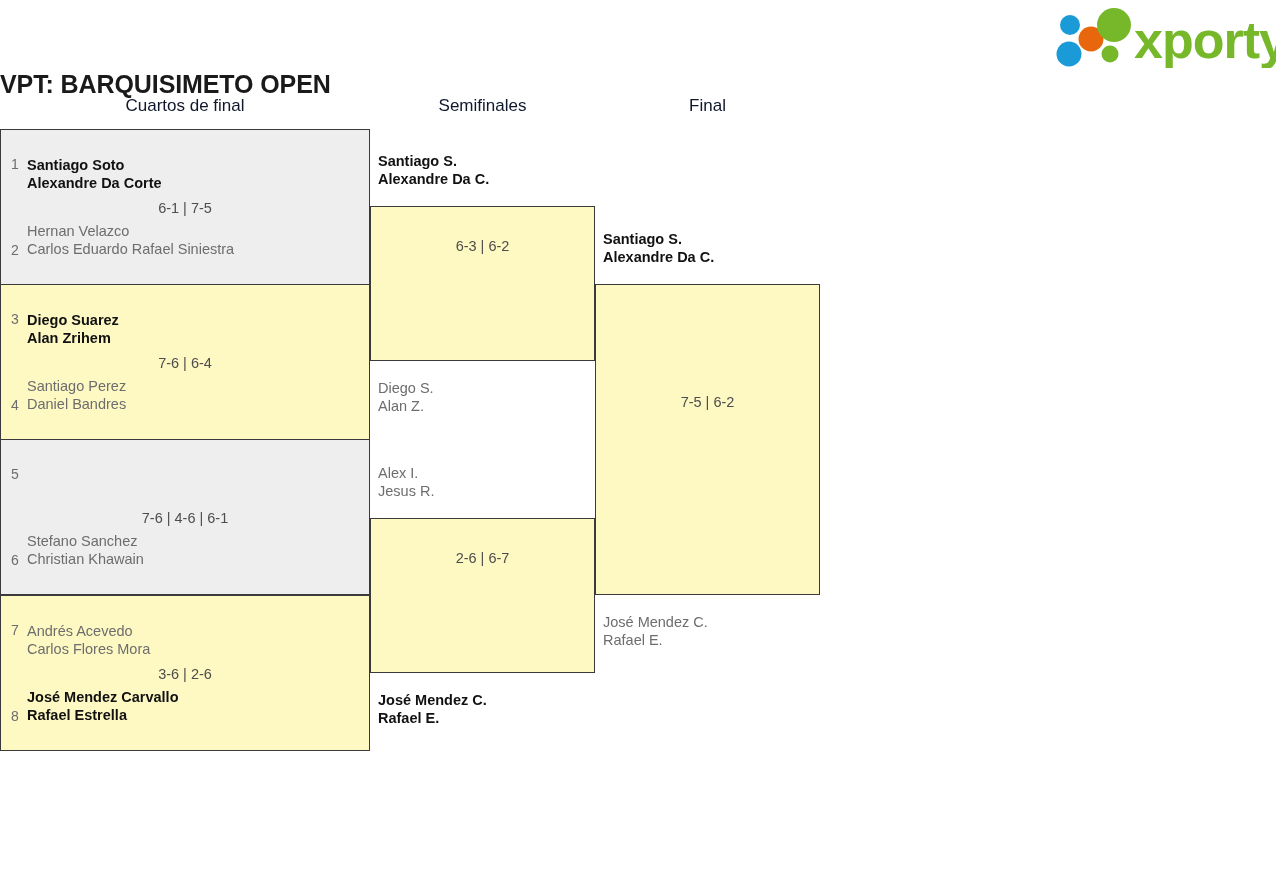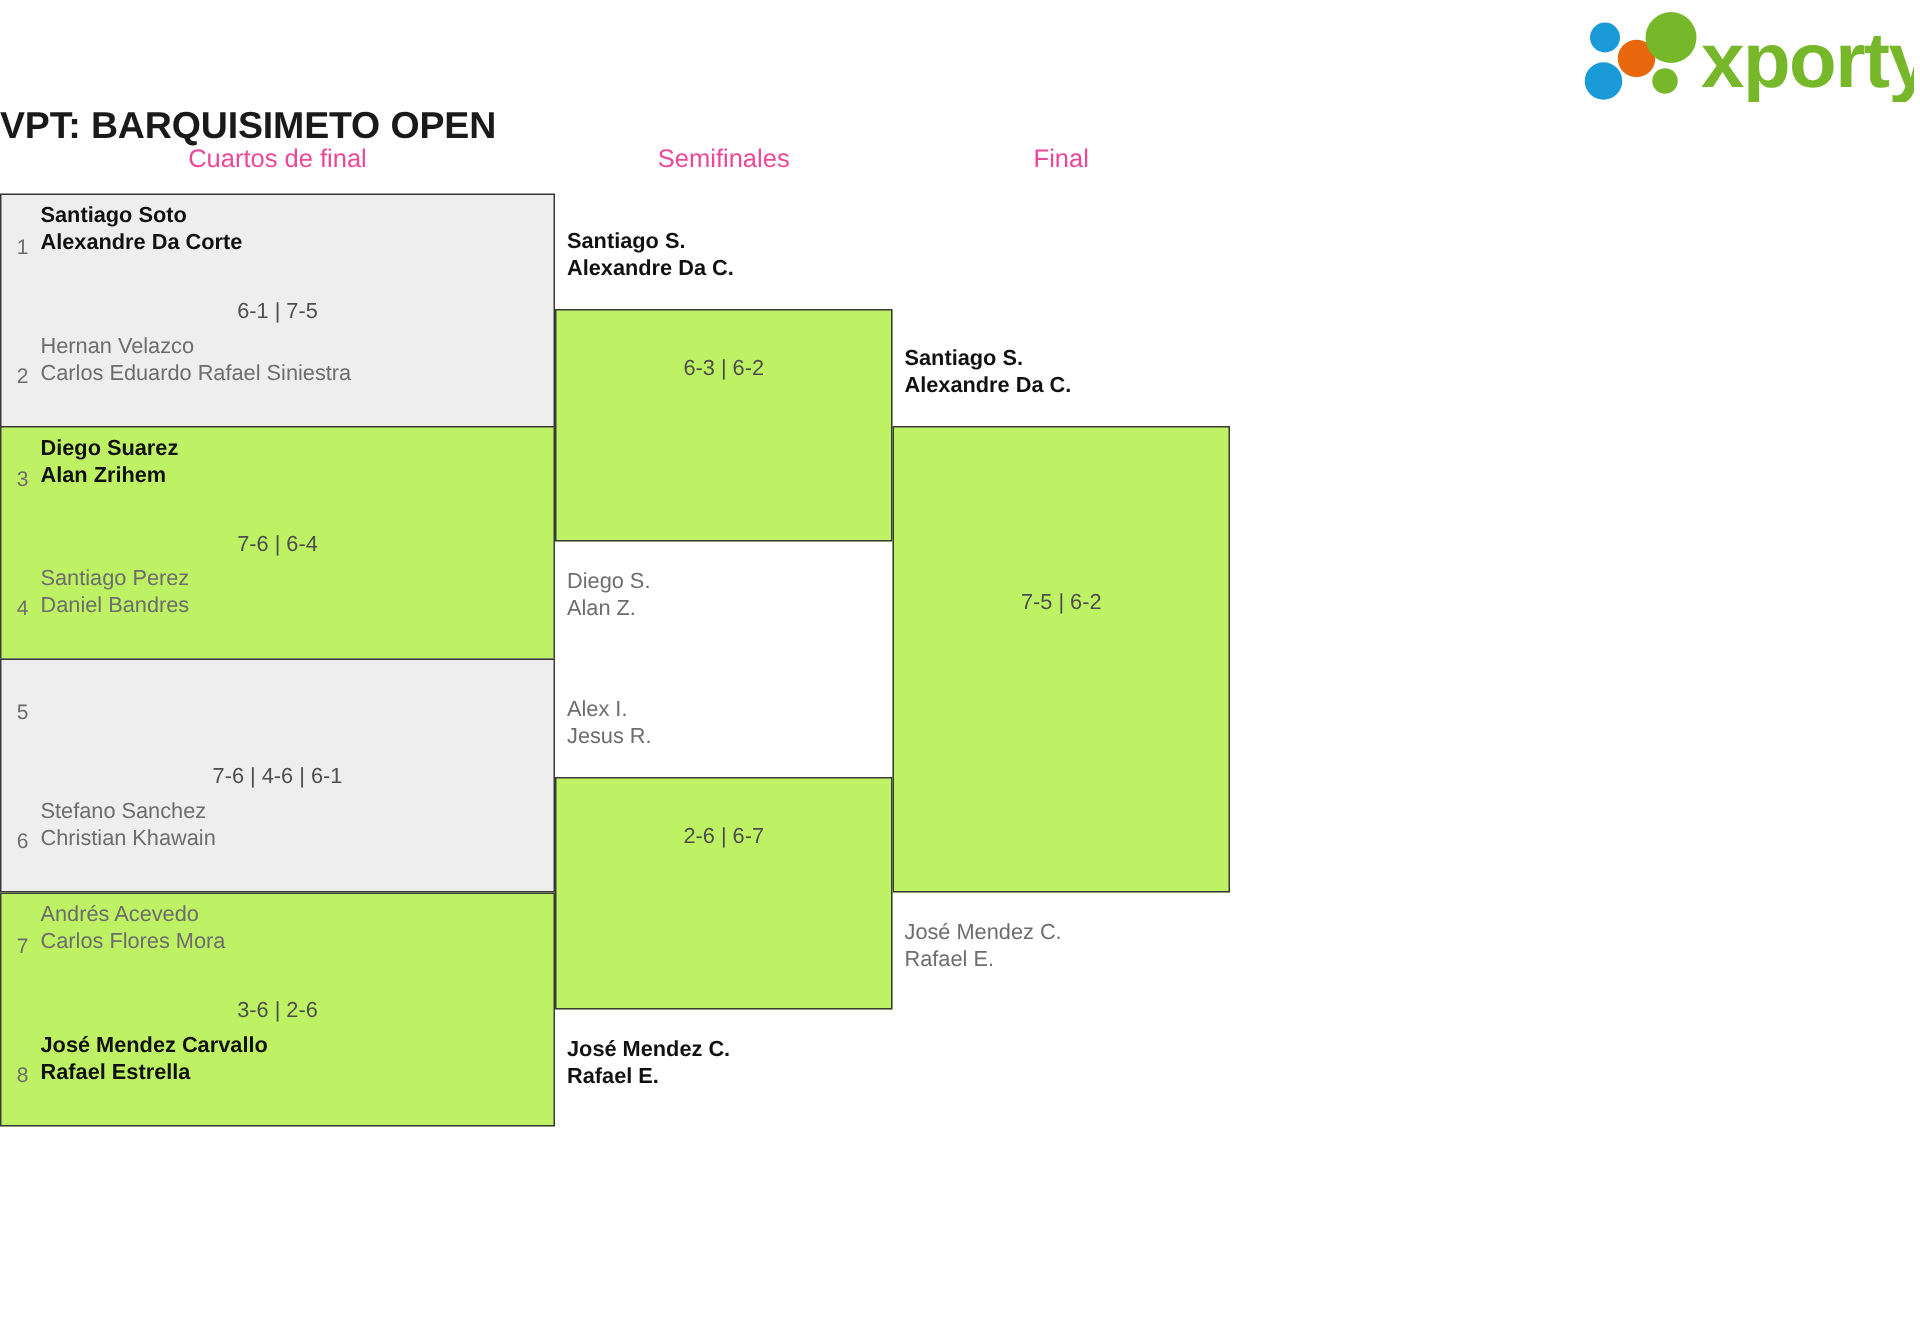--- a/index.html
+++ b/index.html
@@ -44,21 +44,21 @@
     width: 224px;
     height: 62px;
   }
   #logo svg { display: block; }
 
   
   .round-header {
     position: absolute;
     font-size: 17px;
     font-weight: 400;
-    color: #ec4899;
+    color: #0f172a;
     text-align: center;
     white-space: nowrap;
   }
   #round-header-qf { left: 0px;   top: 96px; width: 370px; }
   #round-header-sf { left: 370px; top: 96px; width: 225px; }
   #round-header-f  { left: 595px; top: 96px; width: 225px; }
 
   
   #bracket {
     position: absolute;
@@ -66,21 +66,21 @@
     top: 0;
     width: 1280px;
     height: 883px;
   }
 
   
   .match {
     position: absolute;
     box-sizing: border-box;
     border: 1px solid #3a3a3a;
-    background: #bef264;
+    background: #fef9c3;
   }
   .match.shaded { background: #eeeeee; }
 
   
   .qf {
     left: 0px;
     width: 370px;
     height: 156px;
   }
   .qf-1 { top: 129px; }
@@ -115,21 +115,21 @@
     display: flex;
     flex-direction: column;
     justify-content: center;
   }
   .qf .team { height: 46px; }
   .sf .team, .fi .team { height: 46px; padding-left: 7px; }
 
   .team-top    { top: 8px; }
   .team-bottom { bottom: 8px; }
 
-  .qf .team-top    { top: 0; }
+  .qf .team-top    { top: 21px; }
   .qf .team-bottom { bottom: 21px; }
 
   .sf .team-top    { top: -60px; }
   .sf .team-bottom { bottom: -60px; }
 
   .fi .team-top    { top: -60px; }
   .fi .team-bottom { bottom: -60px; }
 
   .player {
     font-size: 14.5px;

